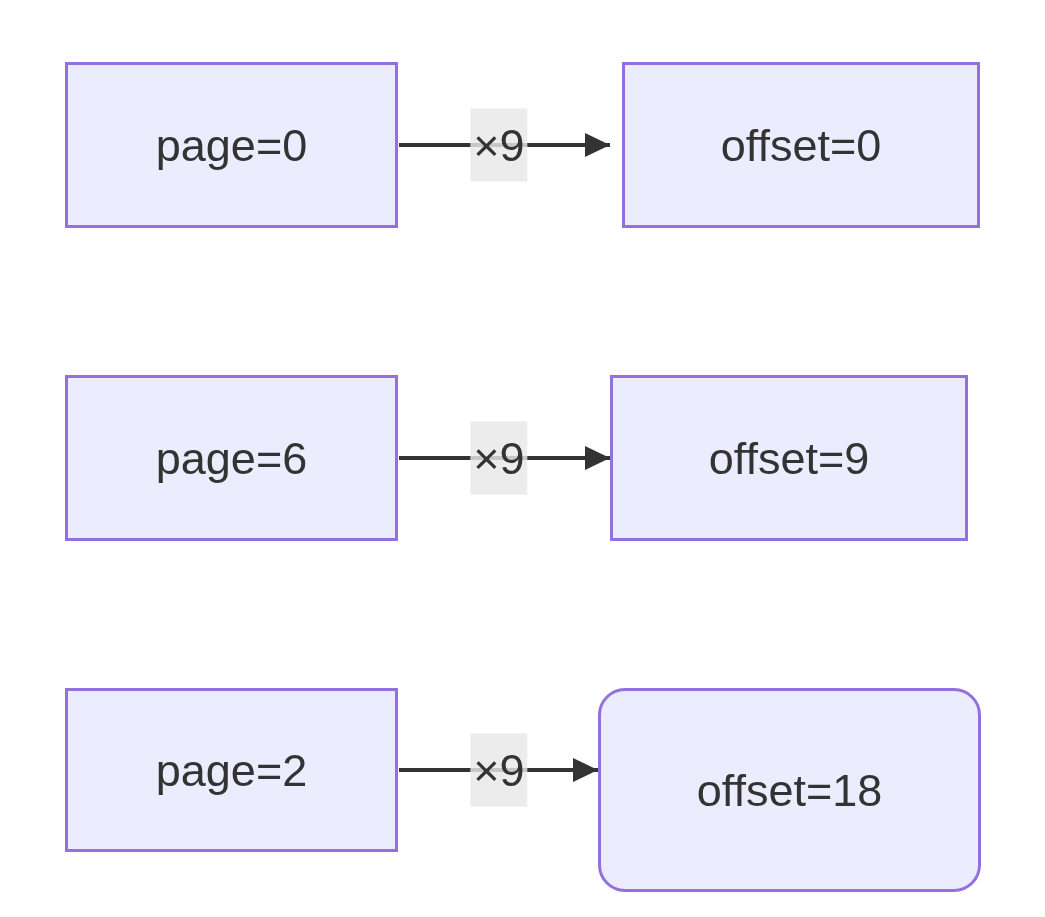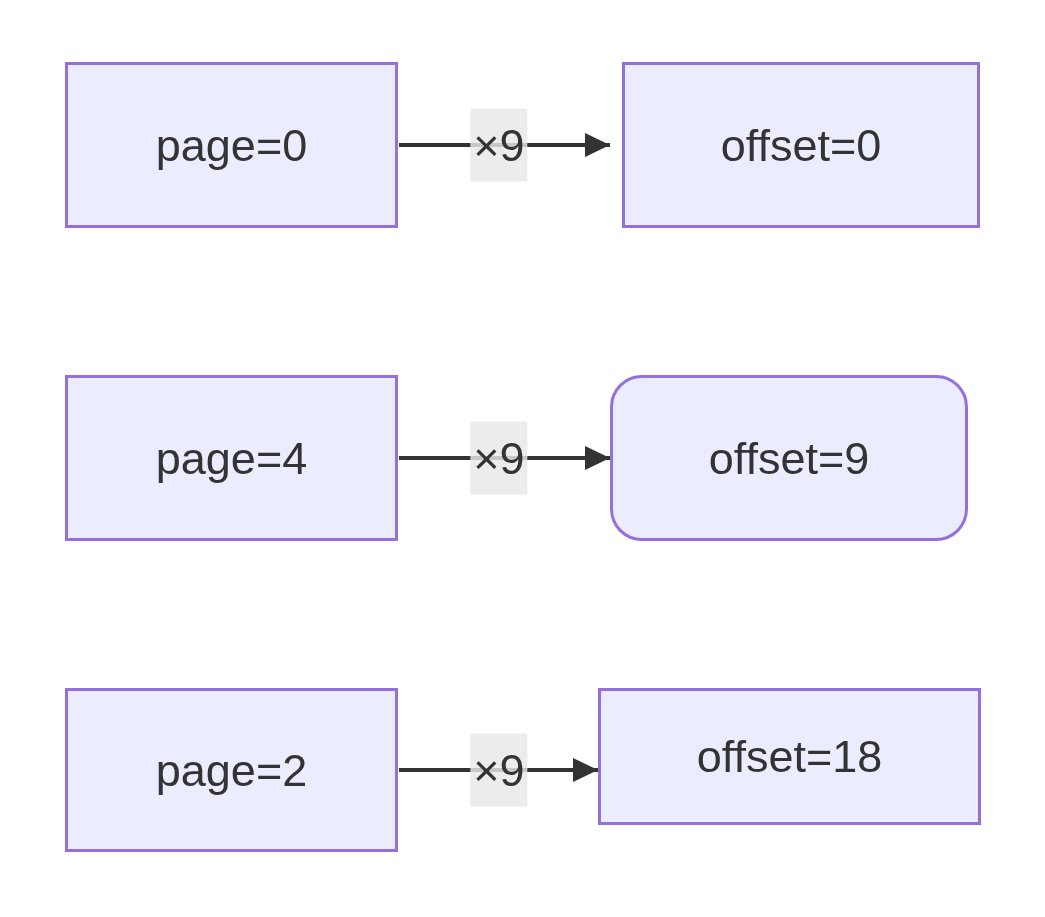--- a/index.html
+++ b/index.html
@@ -56,27 +56,27 @@
     justify-content: center;
   }
   
   .r1 .src  { left: 65px;  top: 62px;  width: 333px; height: 166px; }
   .r1 .tgt  { left: 610px; top: 62px;  width: 358px; height: 166px; margin-left: 12px; }
   .r1 .edge-line { left: 399px; top: 143px; width: 211px; }
   .r1 .arrowhead { left: 585px; top: 133px; }
   .r1 .edge-label { left: 499px; top: 145px; }
   
   .r2 .src  { left: 65px;  top: 375px; width: 333px; height: 166px; }
-  .r2 .tgt  { left: 610px; top: 375px; width: 358px; height: 166px; border-radius: 32px; }
+  .r2 .tgt  { left: 610px; top: 375px; width: 358px; height: 166px; }
   .r2 .edge-line { left: 399px; top: 456px; width: 211px; }
   .r2 .arrowhead { left: 585px; top: 446px; }
   .r2 .edge-label { left: 499px; top: 458px; }
   
   .r3 .src  { left: 65px;  top: 688px; width: 333px; height: 164px; align-items: center; }
-  .r3 .tgt  { left: 598px; top: 688px; width: 383px; height: 137px; }
+  .r3 .tgt  { left: 598px; top: 688px; width: 383px; height: 204px; border-radius: 27px; }
   .r3 .edge-line { left: 399px; top: 768px; width: 199px; }
   .r3 .arrowhead { left: 573px; top: 758px; }
   .r3 .edge-label { left: 499px; top: 770px; }
 </style>
 </head>
 <body>
 
 <div class="canvas">
 
   <div class="row r1">
@@ -86,21 +86,21 @@
     <div class="edge-line"></div>
     <div class="arrowhead"></div>
     <div class="edge-label">×9</div>
     <div class="node tgt">
       <span>offset=0</span>
     </div>
   </div>
 
   <div class="row r2">
     <div class="node src">
-      <span>page=4</span>
+      <span>page=6</span>
     </div>
     <div class="edge-line"></div>
     <div class="arrowhead"></div>
     <div class="edge-label">×9</div>
     <div class="node tgt">
       <span>offset=9</span>
     </div>
   </div>
 
   <div class="row r3">

